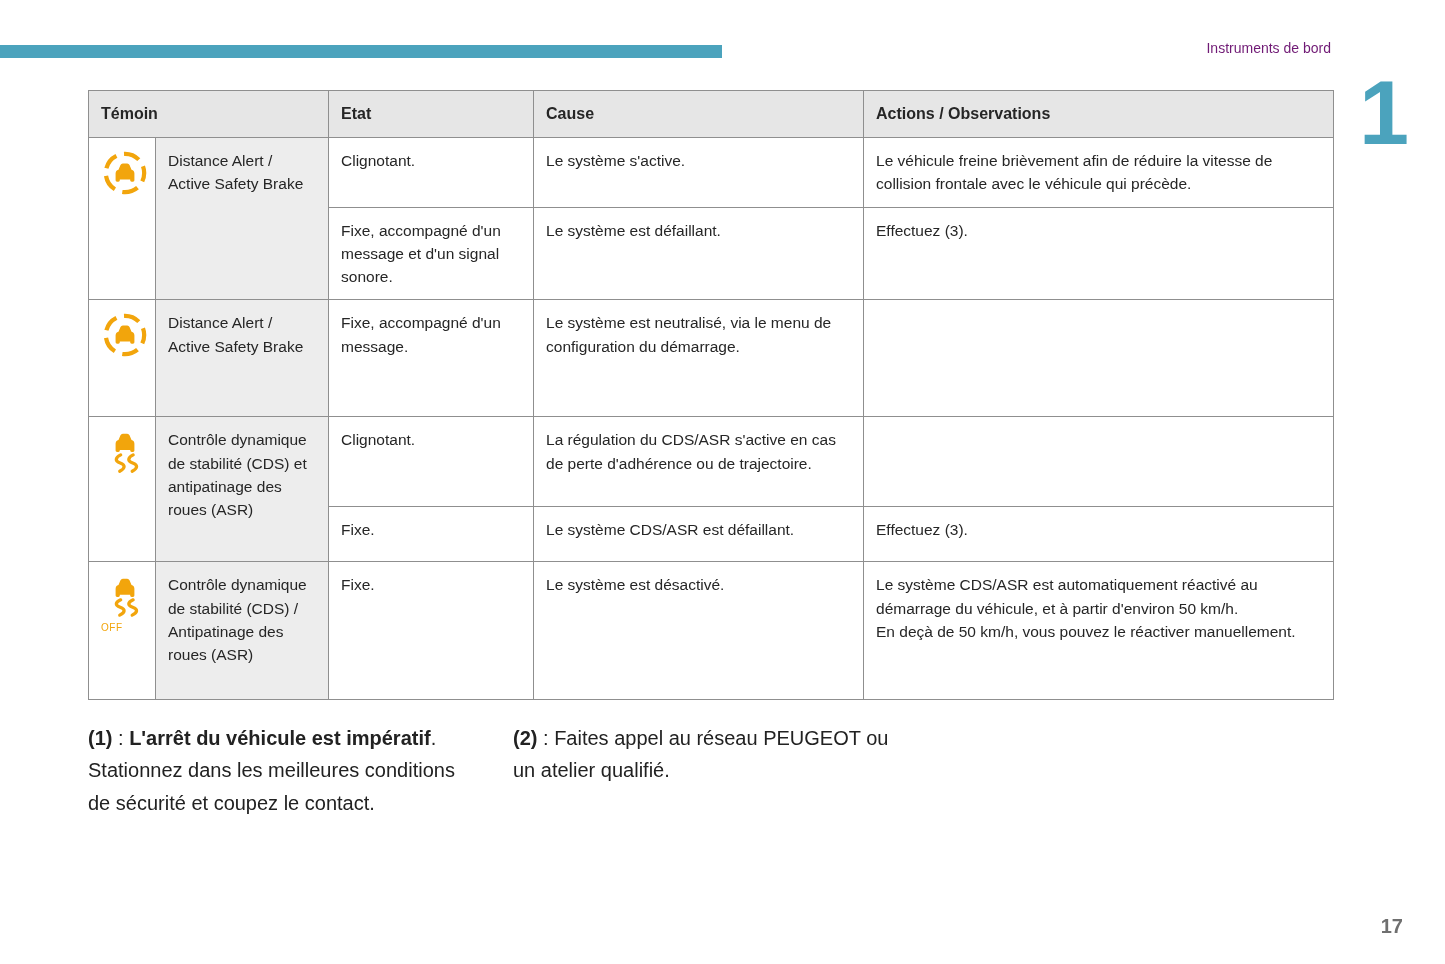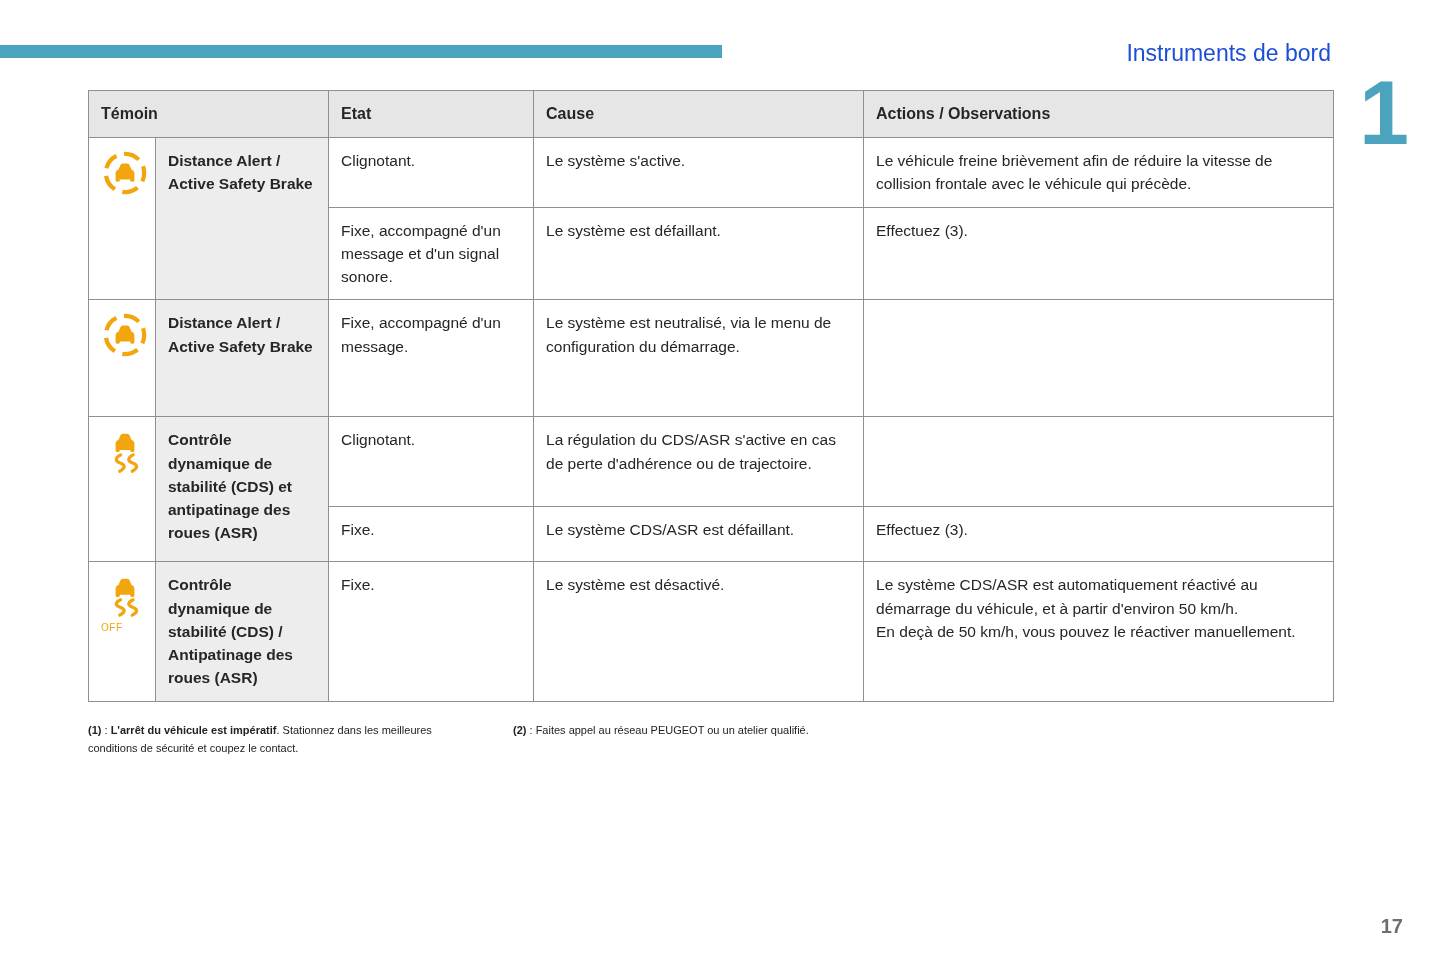--- a/index.html
+++ b/index.html
@@ -2,45 +2,45 @@
 <html style="--accent: #4BA3BD; --orange: #F2A50C;"><head>
 <meta charset="utf-8">
 <style>
   * { margin:0; padding:0; box-sizing:border-box; }
   html,body { background:#ffffff; }
   body {
     width:1445px; height:964px; position:relative; overflow:hidden;
     font-family:"Liberation Sans", sans-serif; color:#222;
   }
   .top-bar { position:absolute; left:0; top:45px; width:722px; height:13px; background:var(--accent,#4BA3BD); }
-  .header-title { position:absolute; top:40px; right:114px; font-size:23px; color:#1d4ed8; }
+  .header-title { position:absolute; top:40px; right:114px; font-size:14px; color:#701a75; }
   .chapter-num { position:absolute; top:68px; right:36px; font-size:90px; font-weight:bold; line-height:1; color:var(--accent,#4BA3BD); }
 
   table.warn-table {
     position:absolute; left:88px; top:90px; width:1245px;
     border-collapse:collapse; table-layout:fixed; font-size:15.5px; color:#262626;
   }
   .warn-table th, .warn-table td {
     border:1px solid #8f8f8f; padding:11px 12px; text-align:left;
     vertical-align:top; line-height:1.5; word-wrap:break-word;
   }
   .warn-table thead th {
     background:#e6e6e6; vertical-align:middle; font-size:16px; height:46px; font-weight:bold;
   }
   .icon-cell { text-align:center; padding:13px 4px 4px 4px; }
-  .name-cell { background:#ededed; font-weight:bold; }
+  .name-cell { background:#ededed; font-weight:normal; }
   .pre { white-space:pre-line; }
   tr.rh68 { height:68px; } tr.rh90 { height:90px; } tr.rh117 { height:117px; }
   tr.rh55 { height:55px; } tr.rh138 { height:138px; }
 
   .icon { display:inline-block; color:var(--orange,#F2A50C); }
   .icon svg { display:block; }
   .off-label { color:var(--orange,#F2A50C); font-weight:normal; font-size:10px; text-align:left; letter-spacing:0.5px; margin-top:1px; }
 
-  .notes { position:absolute; left:88px; top:722px; width:1275px; display:flex; font-size:11px; line-height:1.62; color:#222; }
+  .notes { position:absolute; left:88px; top:722px; width:1275px; display:flex; font-size:20px; line-height:1.62; color:#222; }
   .note { width:425px; padding-right:45px; }
   .b { font-weight:bold; }
   .page-num { position:absolute; right:42px; bottom:26px; font-size:20px; font-weight:bold; color:#6f6f6f; }
 </style>
 </head>
 <body>
 
 <div class="page">
 
   <div class="top-bar"></div>

